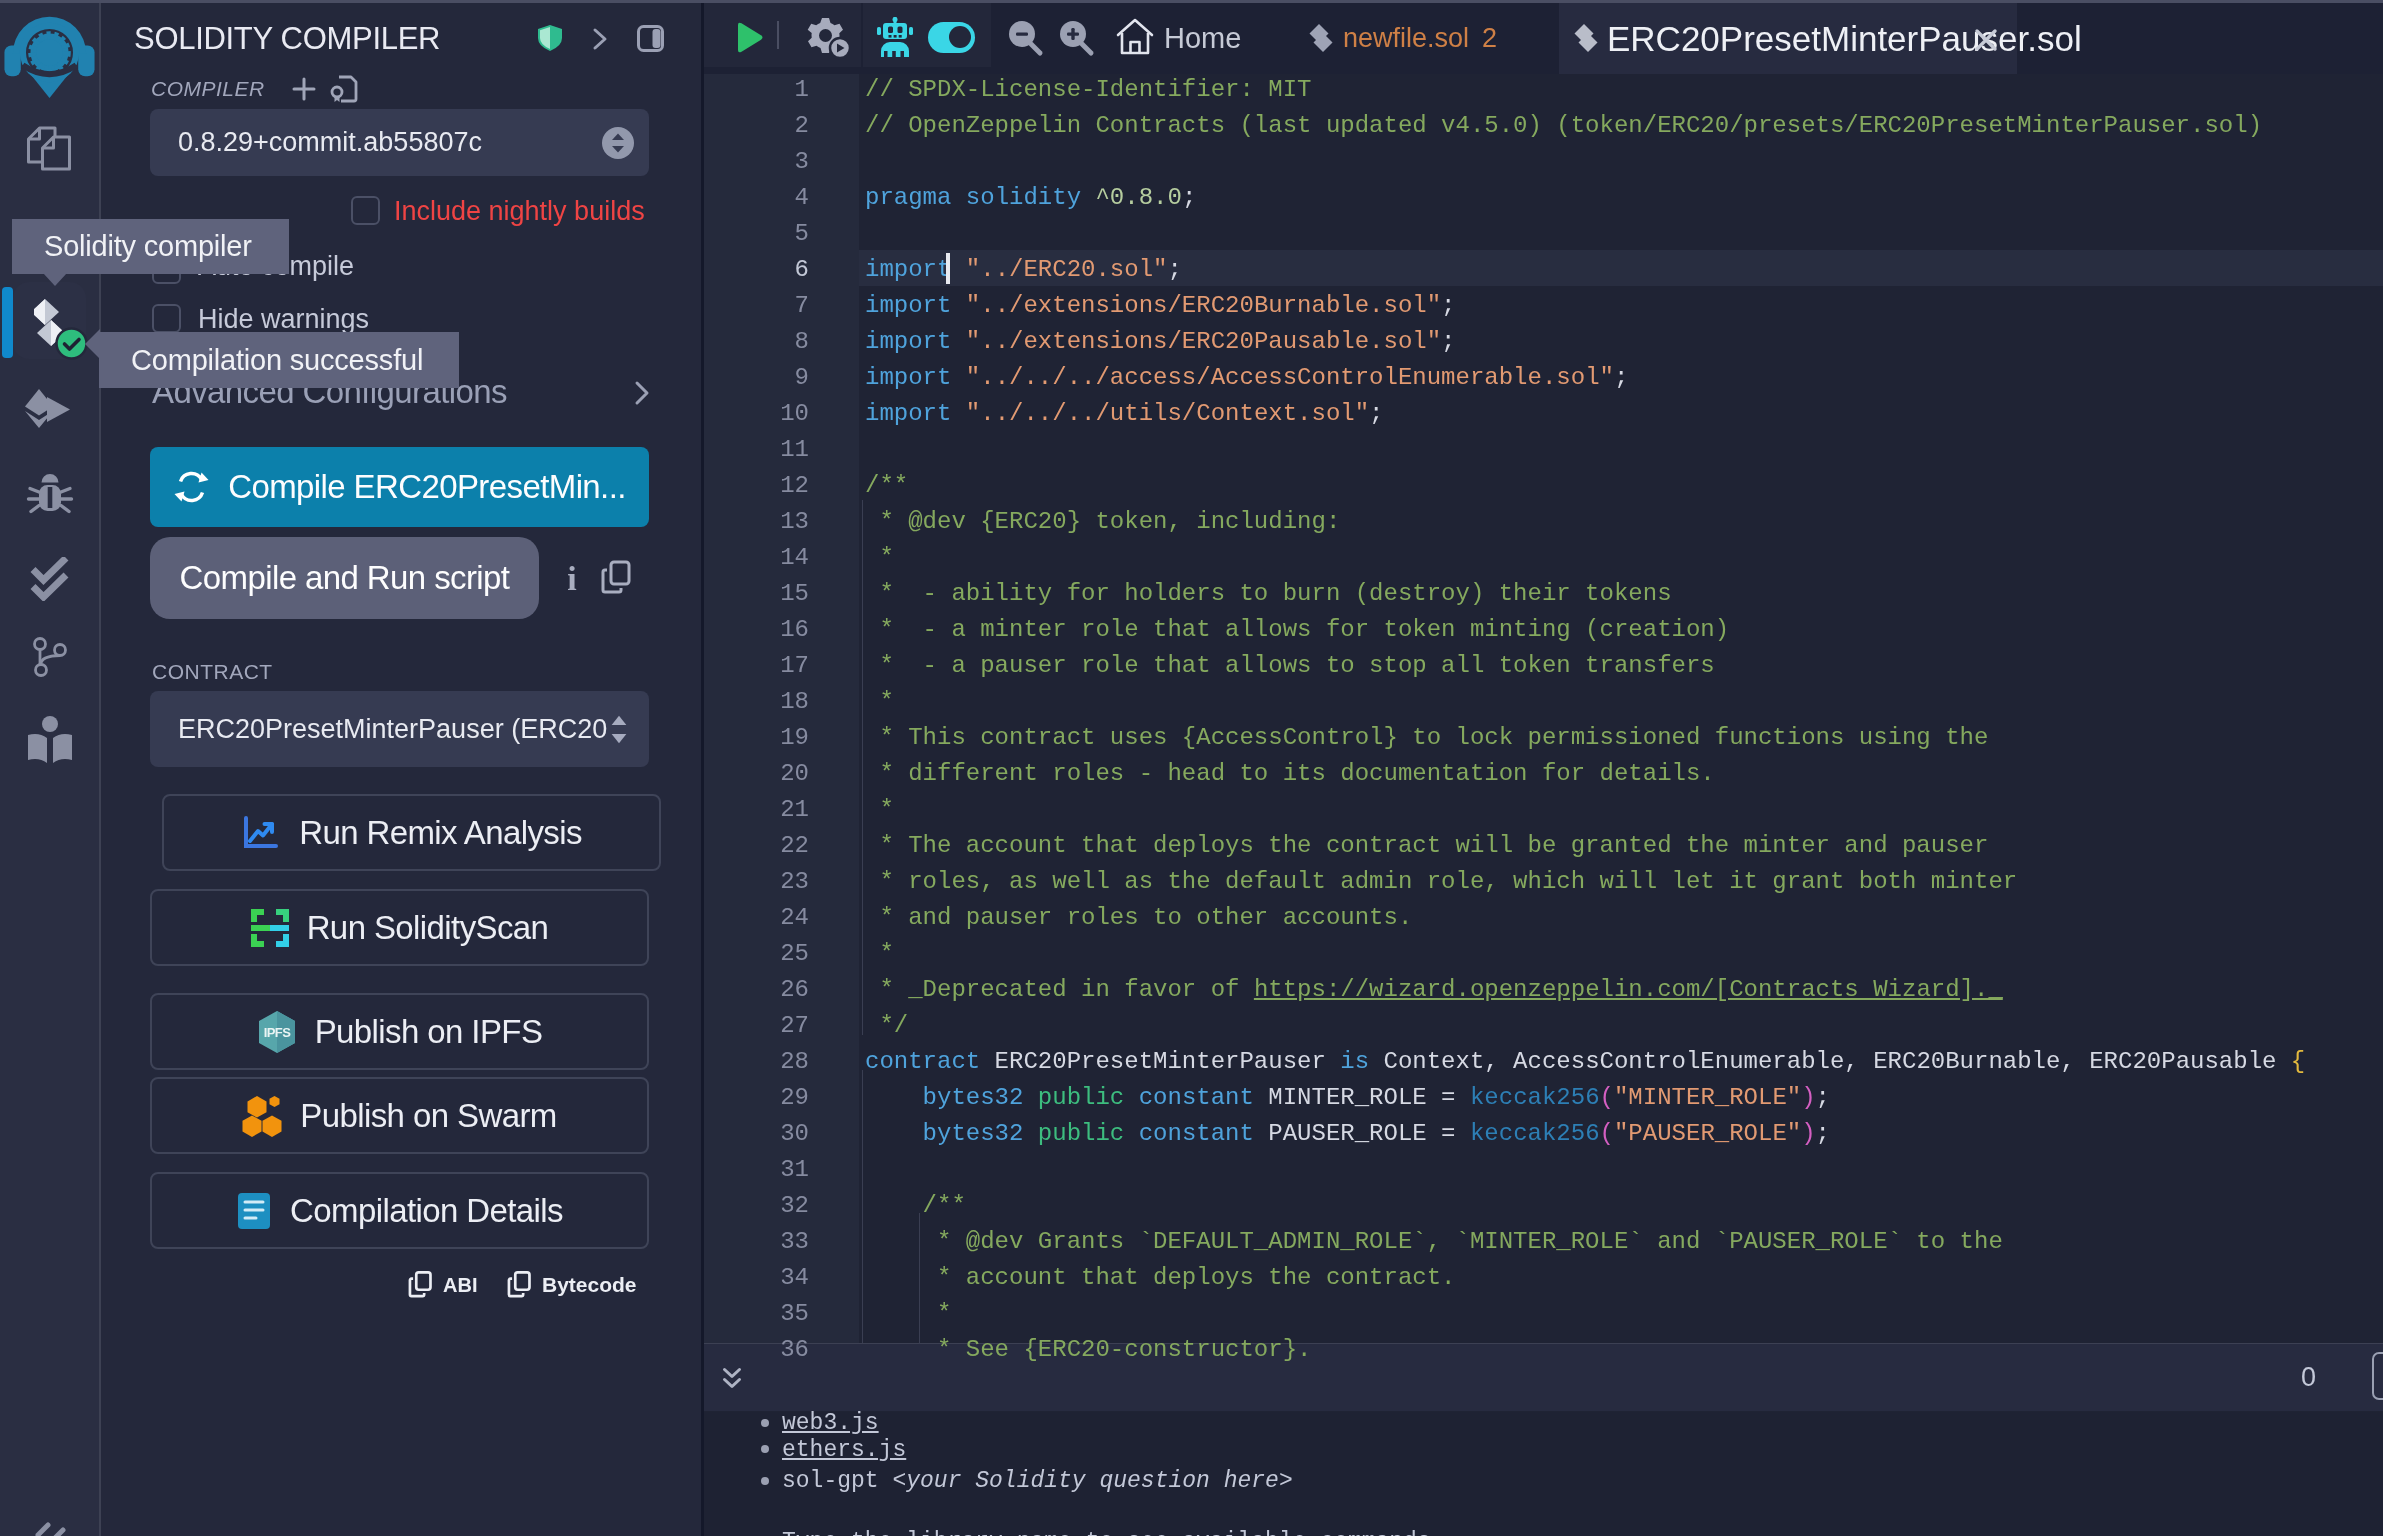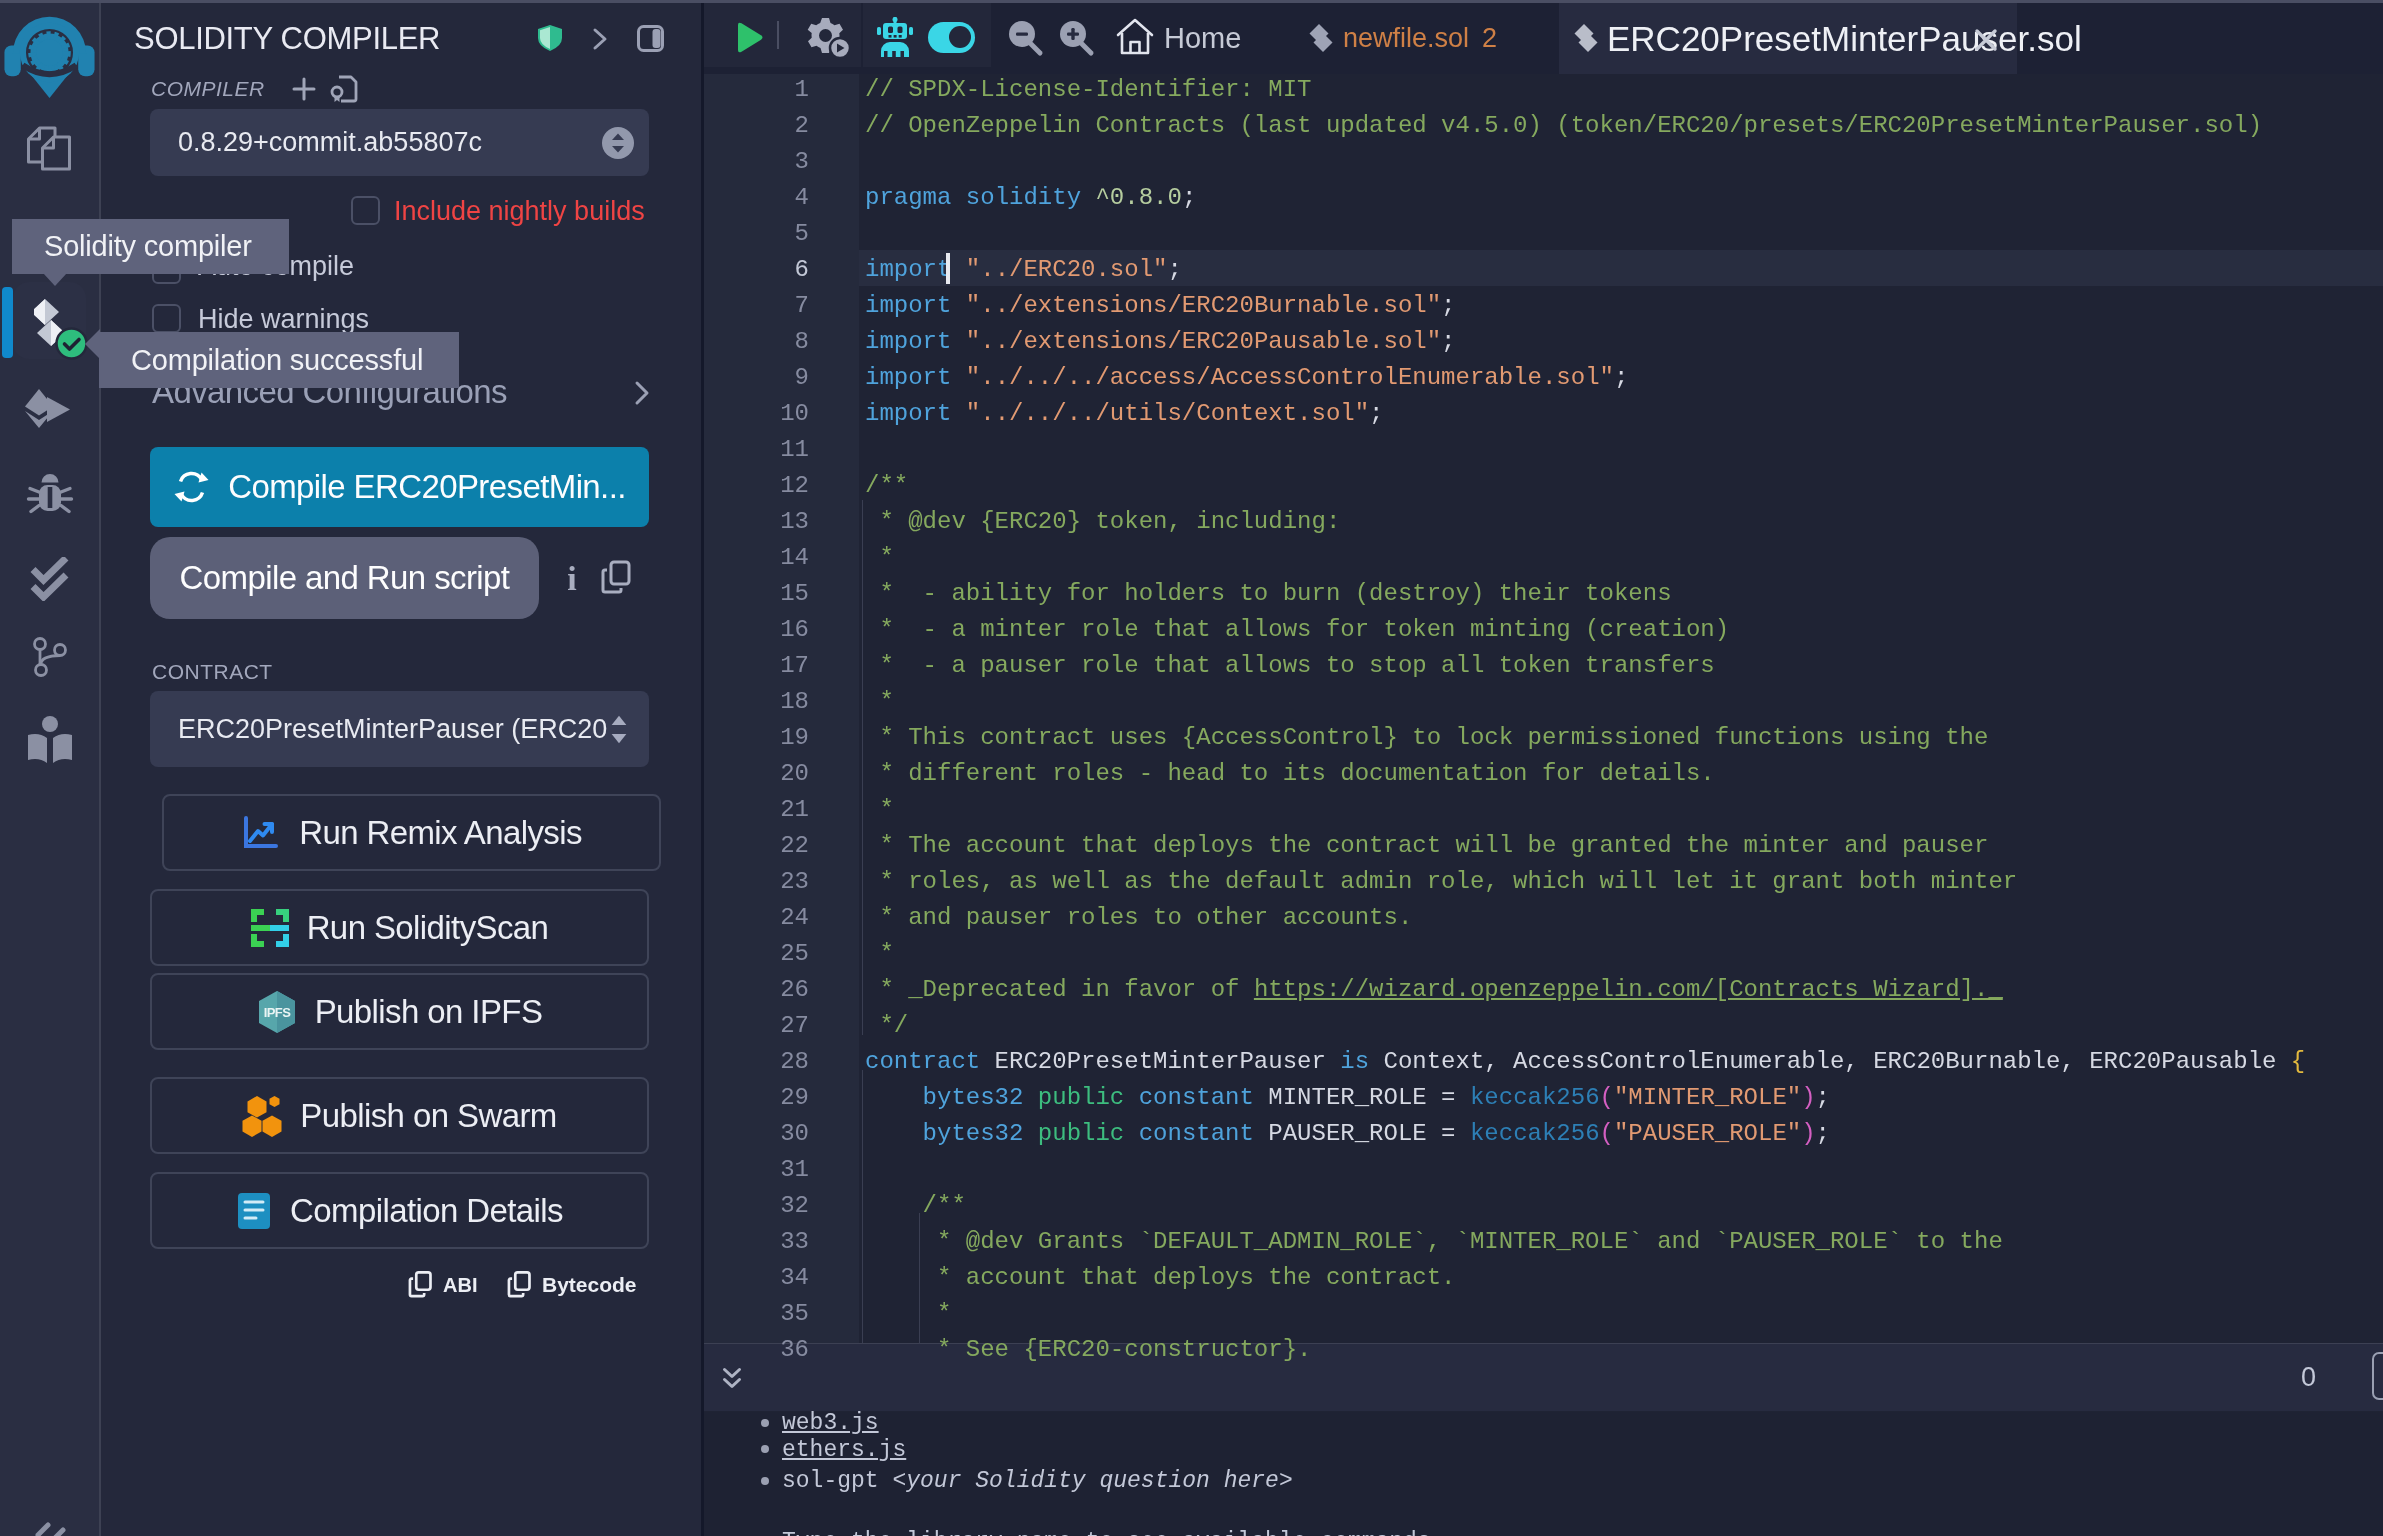--- a/index.html
+++ b/index.html
@@ -217,21 +217,21 @@
       <path d="M3 13 V3 H13" stroke="#3bd153"></path>
       <path d="M25 3 H35 V13" stroke="#37d07e"></path>
       <path d="M35 25 V35 H25" stroke="#32cfe8"></path>
       <path d="M13 35 H3 V25" stroke="#3bd153"></path>
       <path d="M0 19 H19" stroke="#3bd153"></path>
       <path d="M19 19 H38" stroke="#32cfe8"></path>
     </g>
   </svg>
   <span>Run SolidityScan</span>
 </div>
-<div class="panelbtn" style="top:973px;">
+<div class="panelbtn" style="top:993px;">
   <svg width="40" height="44" viewBox="0 0 40 44">
     <path d="M20 1 L38 11 V33 L20 43 L2 33 V11 Z" fill="#57a6ab"></path>
     <path d="M20 1 L38 11 V33 L20 43 Z" fill="#4a949e"></path>
     <text x="20" y="27" text-anchor="middle" font-family="Liberation Sans" font-size="13" font-weight="bold" fill="#eaf4f4">IPFS</text>
   </svg>
   <span>Publish on IPFS</span>
 </div>
 <div class="panelbtn" style="top:1077px;">
   <svg width="40" height="42" viewBox="0 0 40 42">
     <g fill="#f2930d">

